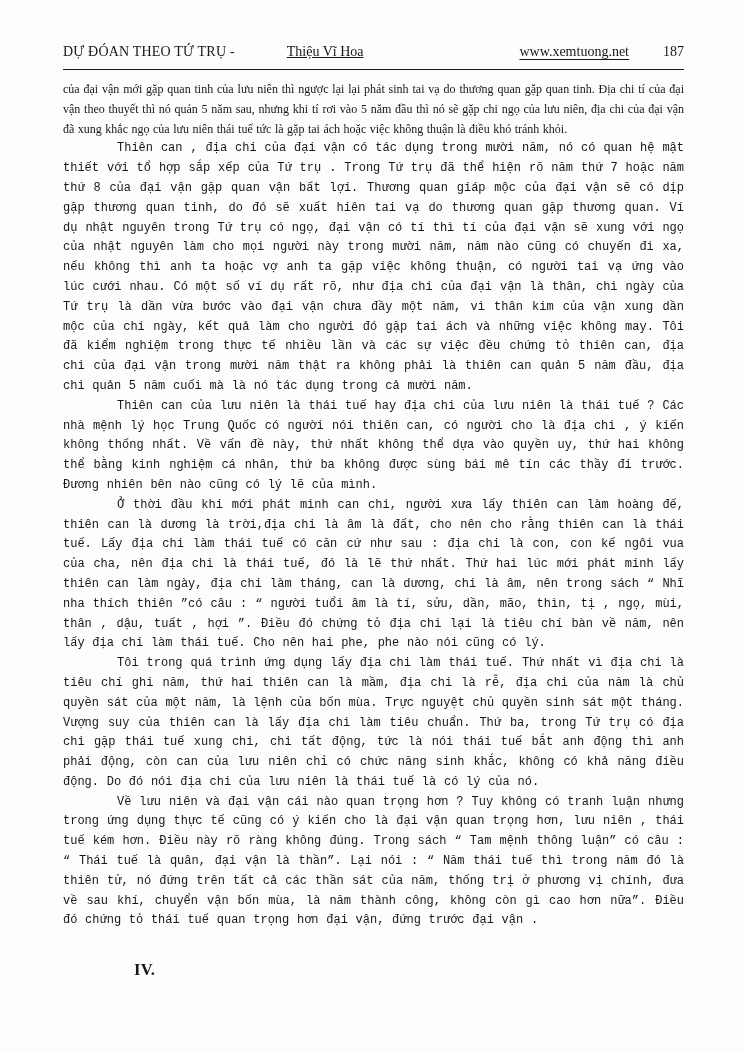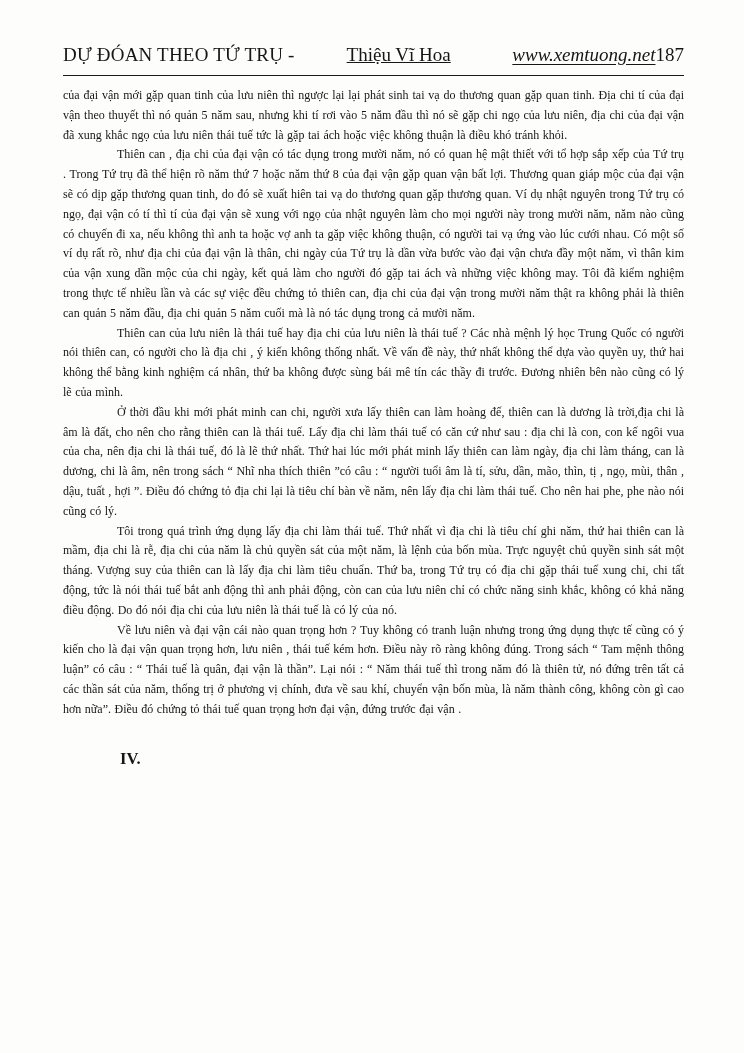--- a/index.html
+++ b/index.html
@@ -15,54 +15,55 @@
     background: #fdfdfc;
     color: #161616;
     font-family: "Liberation Serif", "DejaVu Serif", serif;
     box-sizing: border-box;
     padding: 44px 60px 0 63px;
     overflow: hidden;
   }
   .running-header {
     display: flex;
     align-items: baseline;
-    font-size: 19px;
+    font-size: 14px;
     white-space: nowrap;
   }
   .rh-title { letter-spacing: 0.2px; }
   .rh-author { margin-left: 52px; text-decoration: underline; }
-  .rh-site { margin-left: auto; text-decoration: underline; text-underline-offset: 3px; font-style: italic; }
-  .rh-pagenum { }
+  .rh-site { margin-left: auto; text-decoration: underline; text-underline-offset: 3px; }
+  .rh-pagenum { margin-left: 34px; }
   .header-rule {
     border: none;
     border-top: 1.6px solid #1a1a1a;
     margin: 9px 0 0 0;
   }
   .body-text {
     margin-top: 10px;
     font-size: 12px;
     line-height: 19.8px;
     text-align: justify;
   }
   .body-text p {
     margin: 0;
     word-spacing: 0.5px;
   }
   .body-text p.indent {
     text-indent: 54px;
+    font-family: Liberation Mono, monospace;
   }
   .section-heading {
     display: flex;
     margin-top: 29px;
     padding-left: 57px;
     font-size: 16.5px;
     font-weight: bold;
     letter-spacing: 0.2px;
   }
-  .sh-number { width: 49px; flex: none; }
+  .sh-number { width: 49px; flex: none; text-align: center; }
   .sh-title { flex: 1; }
 </style>
 </head>
 <body>
 
 <div class="page">
 
   <div class="running-header">
     <span class="rh-title">DỰ ĐÓAN THEO TỨ TRỤ -</span>
     <span class="rh-author">Thiệu Vĩ  Hoa</span>

